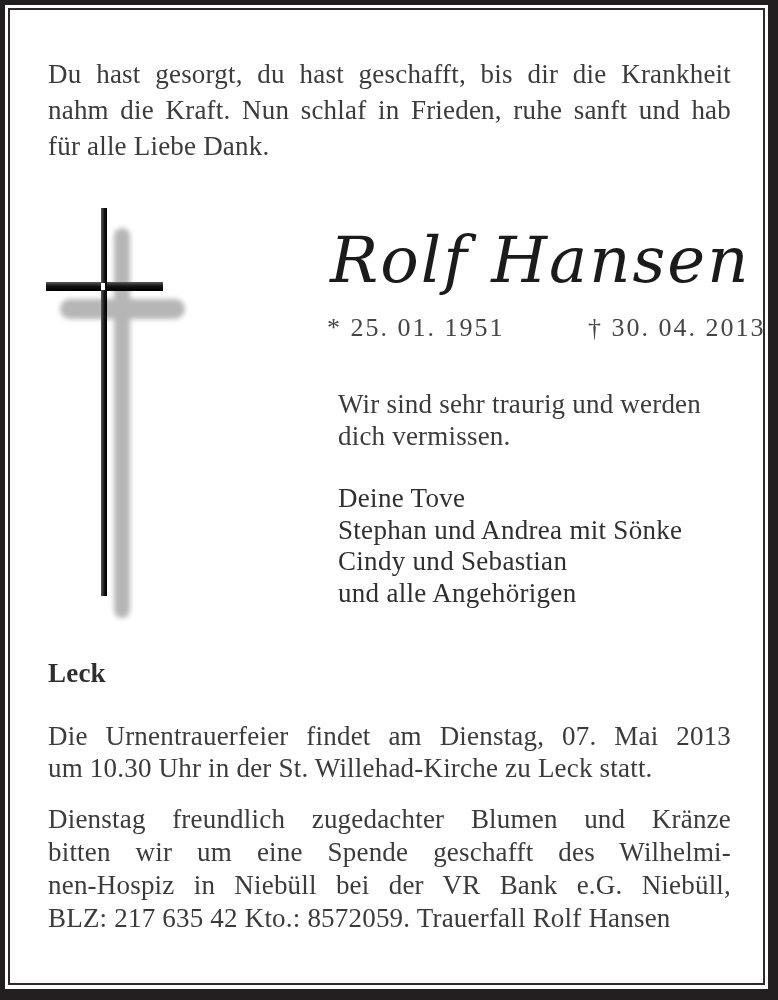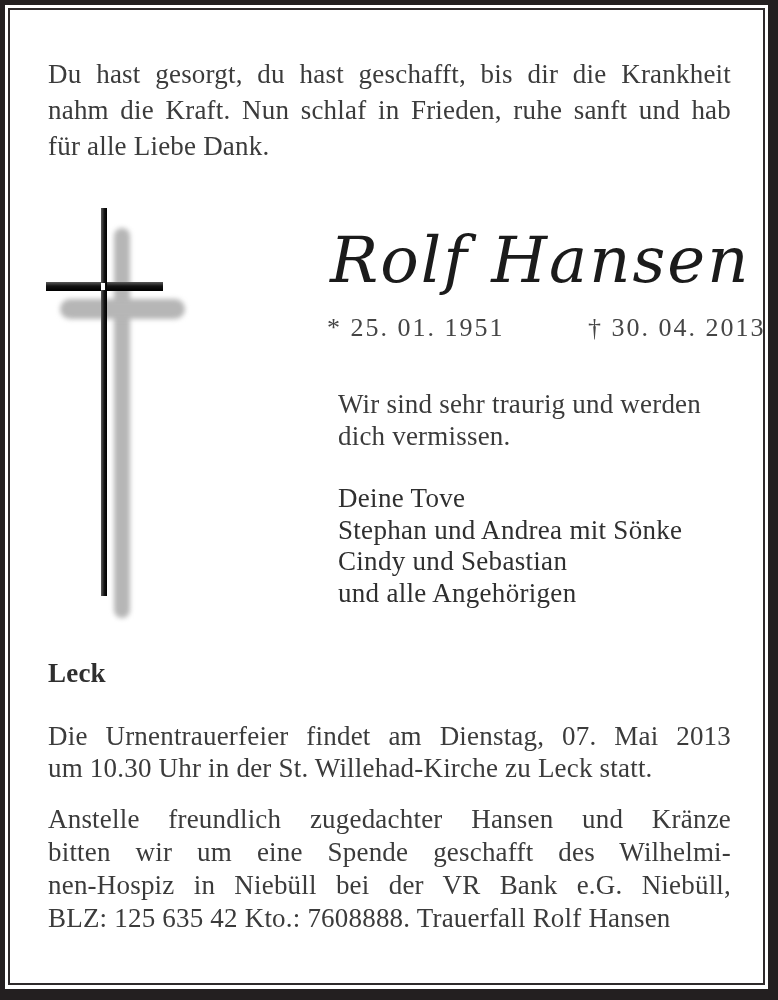--- a/index.html
+++ b/index.html
@@ -100,19 +100,19 @@
   </div>
 
   <div class="txt place">Leck</div>
 
   <div class="txt funeral">
     <span class="line just">Die Urnentrauerfeier findet am Dienstag, 07. Mai 2013</span>
     <span class="line">um 10.30 Uhr in der St. Willehad-Kirche zu Leck statt.</span>
   </div>
 
   <div class="txt donation">
-    <span class="line just">Anstelle freundlich zugedachter Hansen und Kränze</span>
+    <span class="line just">Dienstag freundlich zugedachter Blumen und Kränze</span>
     <span class="line just">bitten wir um eine Spende geschafft des Wilhelmi-</span>
     <span class="line just">nen-Hospiz in Niebüll bei der VR Bank e.G. Niebüll,</span>
-    <span class="line">BLZ: 125 635 42 Kto.: 7608888. Trauerfall Rolf Hansen</span>
+    <span class="line">BLZ: 217 635 42 Kto.: 8572059. Trauerfall Rolf Hansen</span>
   </div>
 
 </div>
 
 </body></html>

